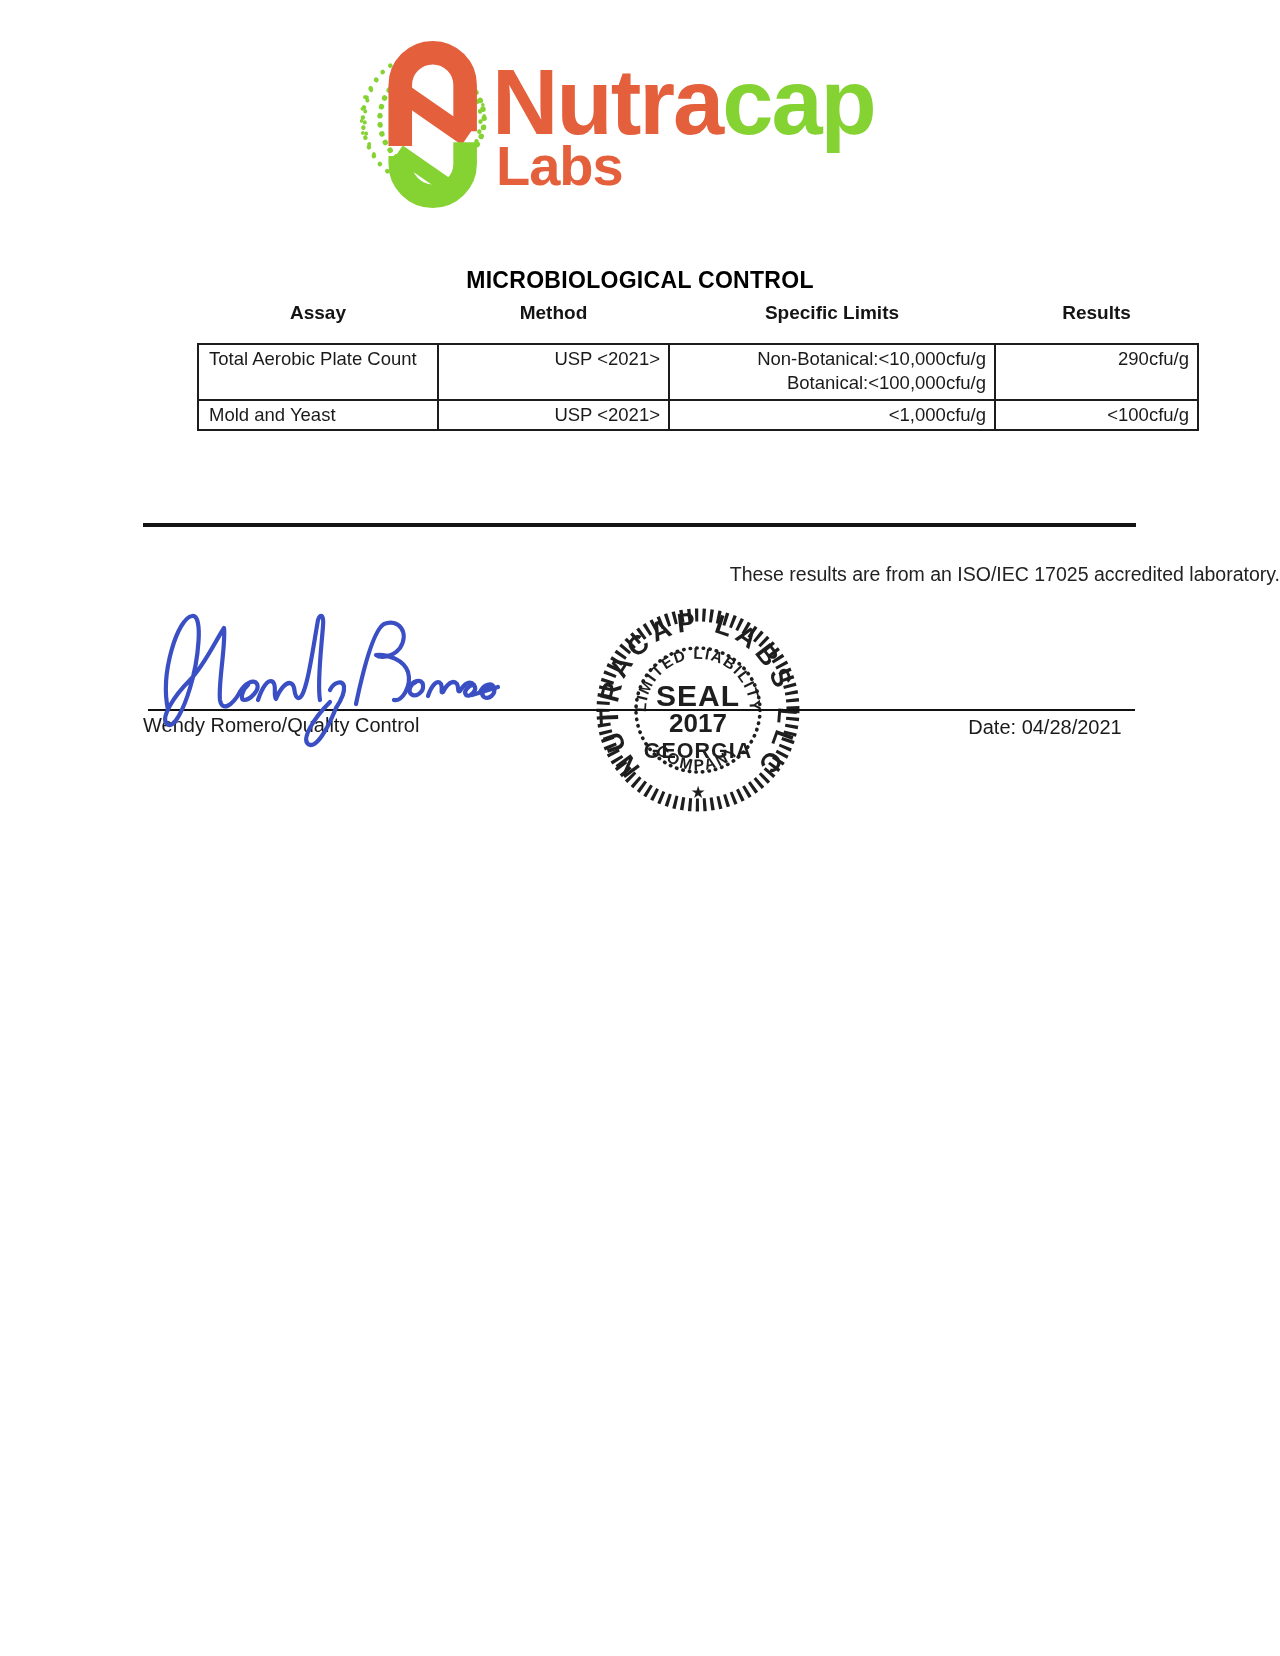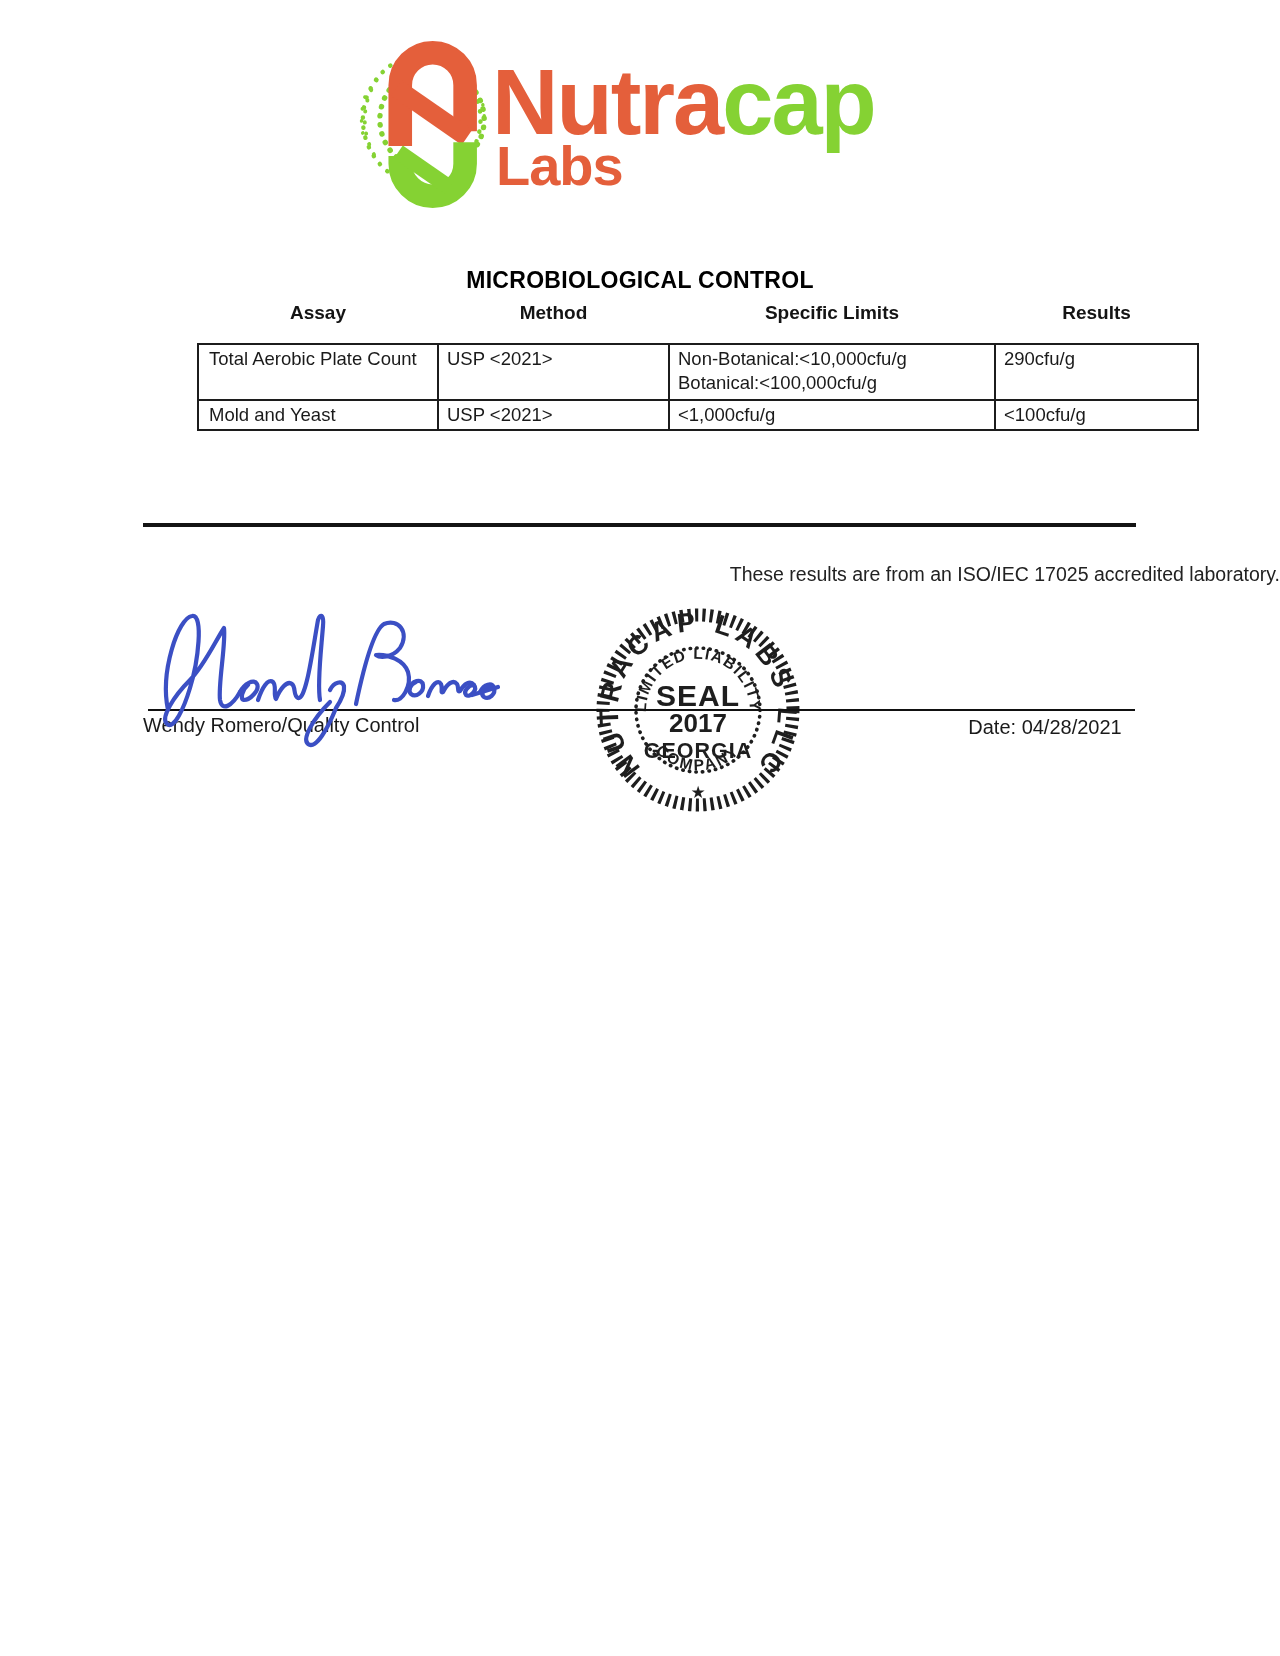--- a/index.html
+++ b/index.html
@@ -18,21 +18,21 @@
   
   .doc-title{position:absolute;left:0;top:252px;width:1280px;text-align:center;
              font-size:23px;font-weight:bold;color:#000000;letter-spacing:0.3px;}
 
   
   .results-table{position:absolute;left:152px;top:300px;width:1000px;
                  border-collapse:collapse;table-layout:fixed;margin-left:45px;}
   .results-table th{border:none;font-size:19px;font-weight:bold;text-align:center;
                     padding:0 0 17px 0;color:#141414;line-height:26px;}
   .results-table td{border:2px solid #1c1c1c;font-size:18.5px;line-height:24px;
-                    padding:2px 8px;vertical-align:top;text-align:left;color:#1a1a1a;}
+                    padding:2px 8px;vertical-align:top;text-align:right;color:#1a1a1a;}
   .results-table td.c-assay{text-align:left;padding-left:10px;}
   .results-table tr.r1 td{height:50px;border-radius:10px;}
   .limits{white-space:pre-line;}
   .thick-rule{position:absolute;left:143px;top:523px;width:993px;height:4px;background:#141414;}
 
   
   .note{position:absolute;left:0;top:563px;width:1280px;margin:0;text-align:right;
         font-size:19.5px;color:#222;}
 
   

